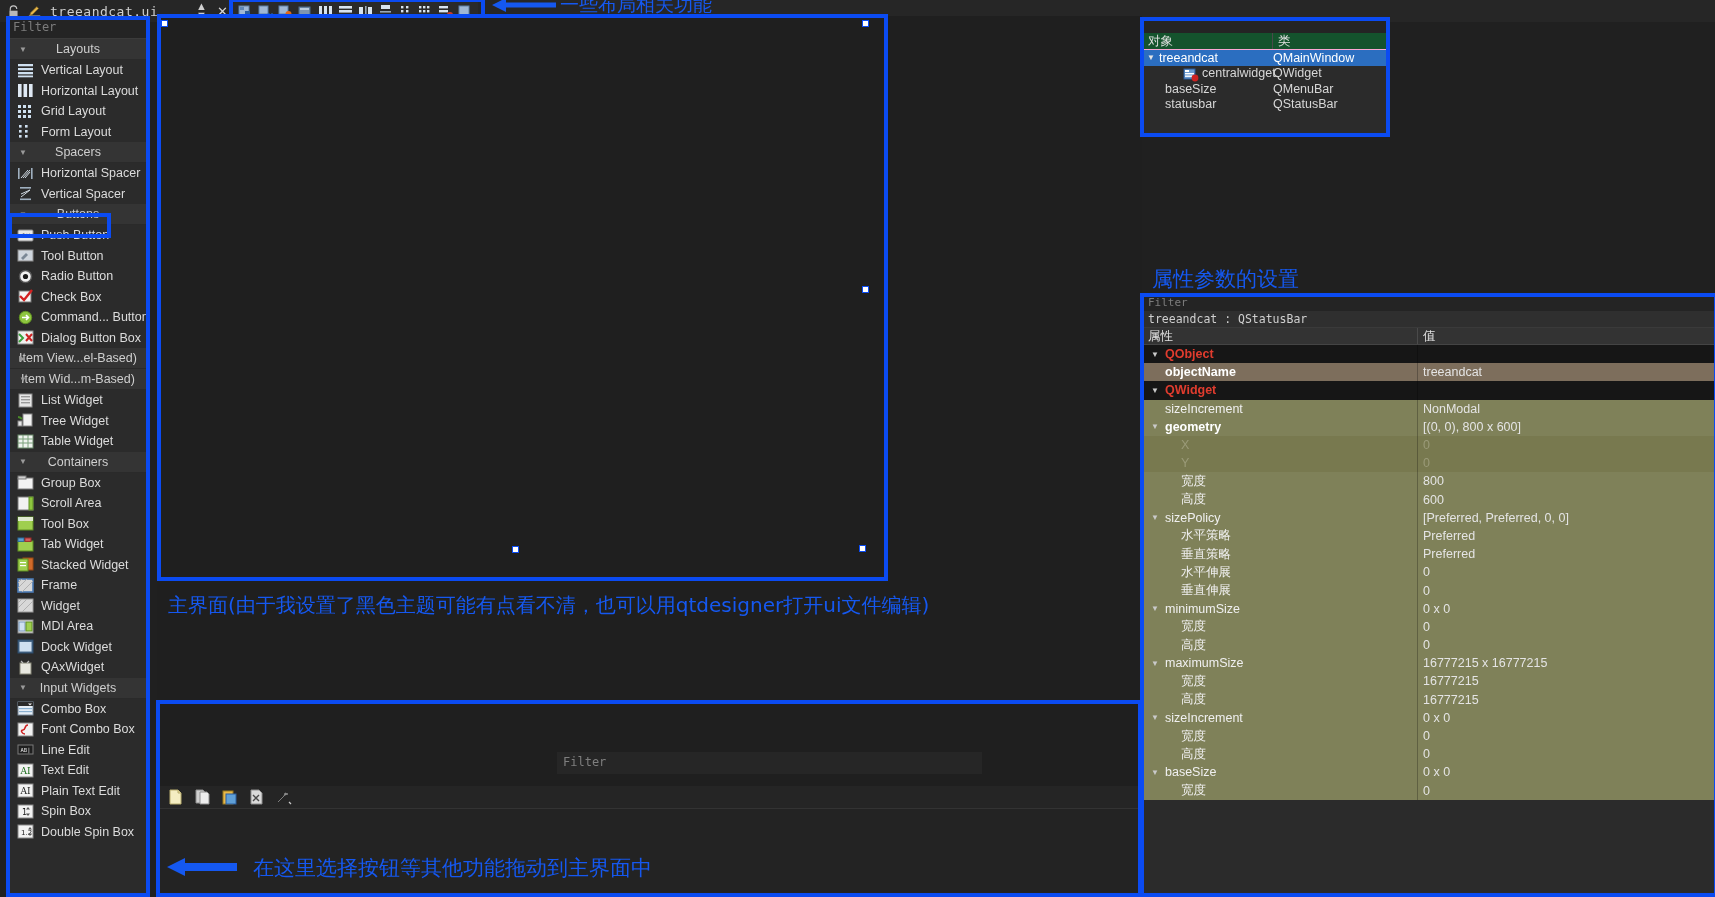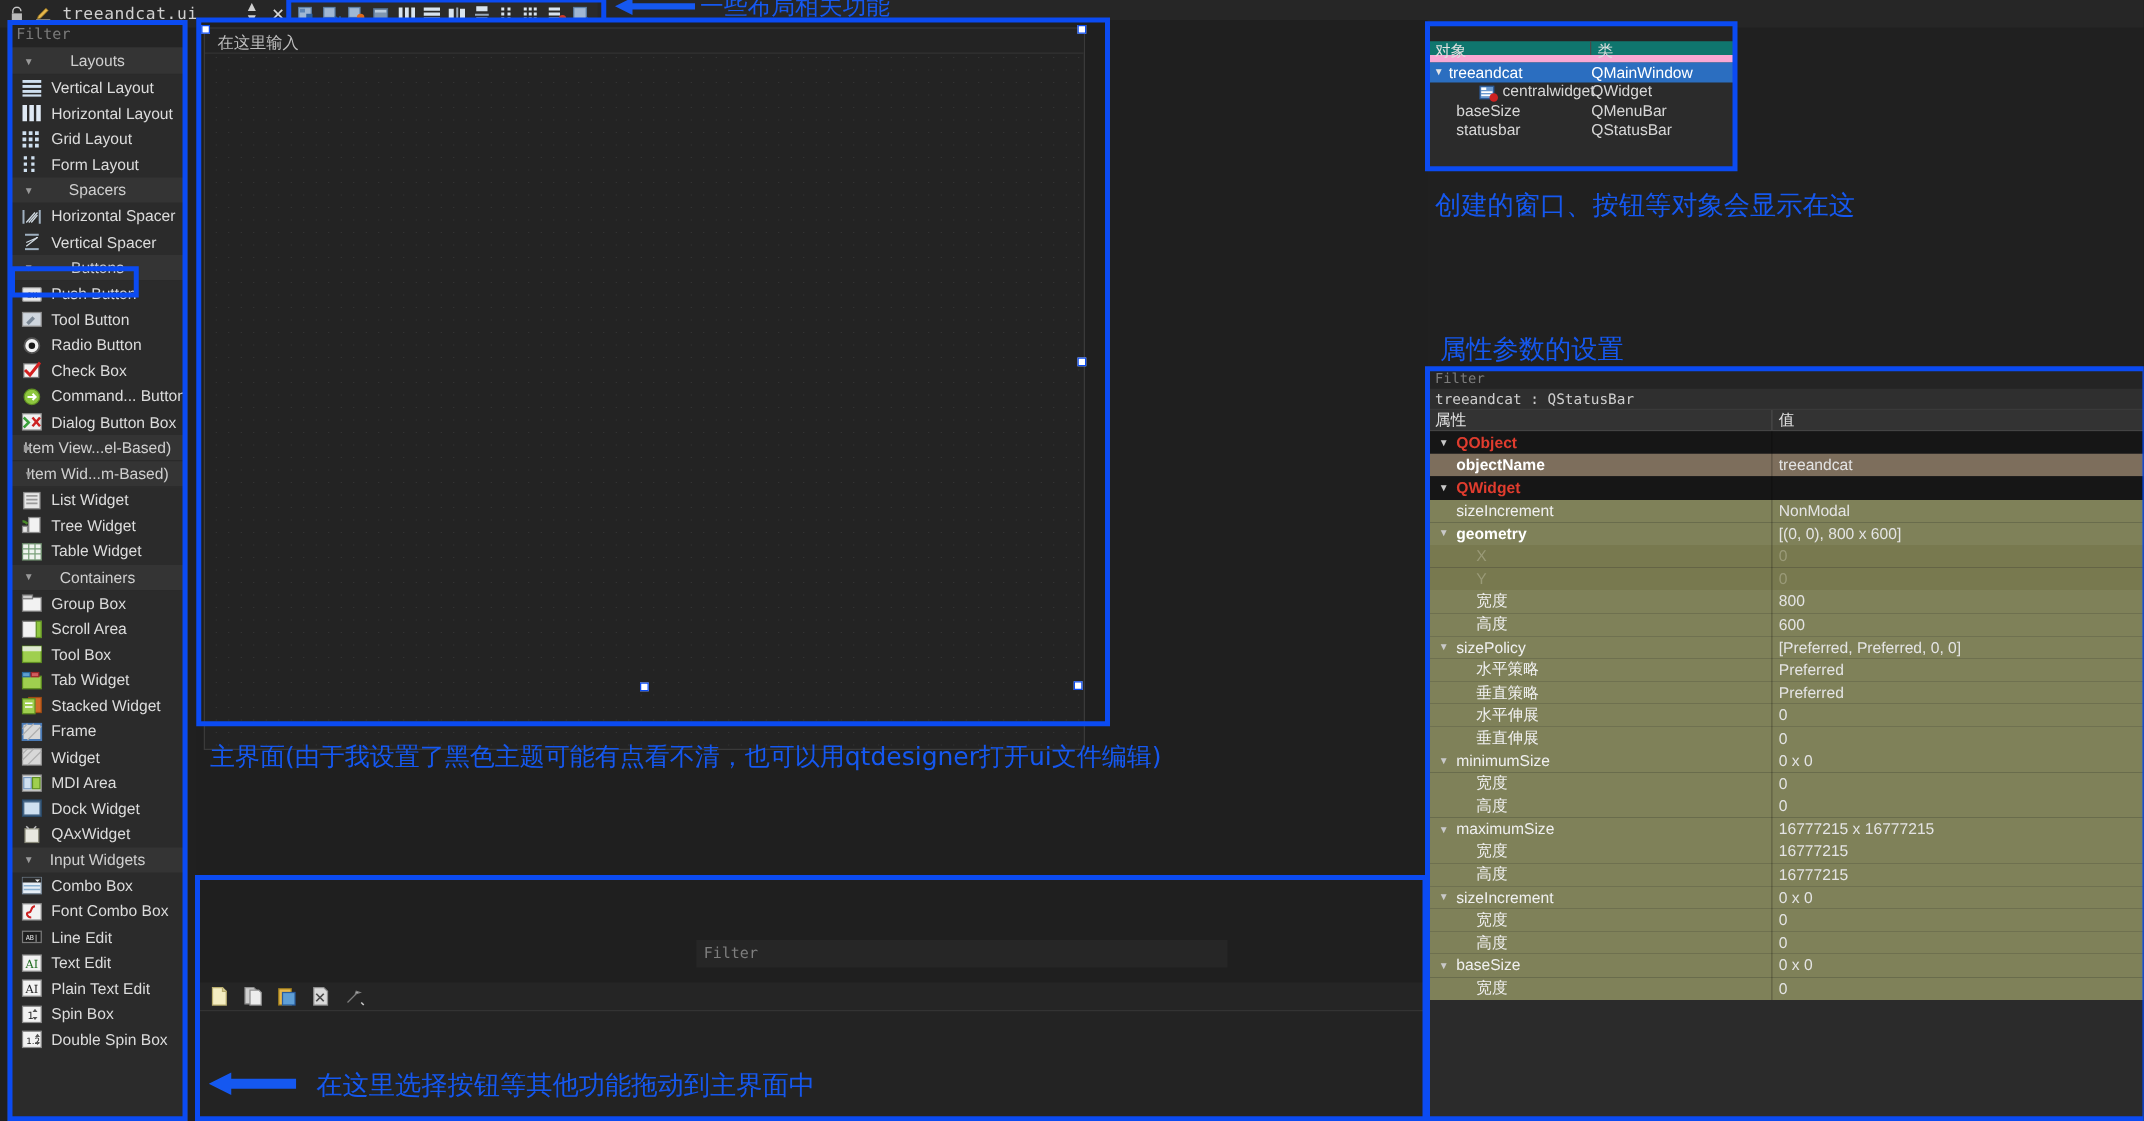--- a/index.html
+++ b/index.html
@@ -69,21 +69,21 @@
                font-size:12px; padding:3px 0 0 6px;}
   #ap-head { display:flex; height:20px; background:#2a2a2a;
              border-bottom:1px solid #3a3a3a; }
   #ap-head div { color:#d6d6d6; font-size:12.5px; padding:2px 0 0 6px;
                  border-right:1px solid #3f3f3f; }
 
   
   #objinsp { position:absolute; left:1143px; top:20px; width:245px; height:114px;
              background:#2b2b2b; }
   #oi-filter { height:13px; background:#242424; }
-  #oi-head { display:flex; height:17px; background:#0f766e; border-bottom:6px solid #f9a8d4; }
+  #oi-head { display:flex; height:17px; background:#14532d; border-bottom:1px solid #f9a8d4; }
   #oi-head div { color:#e0e0e0; font-size:12.5px; padding-left:5px; }
   .oi-row { display:flex; height:15.5px; align-items:center; font-size:12.5px; color:#d7d7d7; }
   .oi-row.sel { background:#2b6ec0; color:#ffffff; }
   .oi-name { width:130px; display:flex; align-items:center; gap:4px; }
 
   
   #propedit { position:absolute; left:1143px; top:296px; width:572px; height:601px;
               background:#2b2b2b; overflow:hidden; }
   #pe-filter { height:15px; background:#242424; color:#7c7c7c;
                font-family:"DejaVu Sans Mono", monospace; font-size:11px; padding-left:5px;}
@@ -515,23 +515,20 @@
               <path d="M13 3l2 2.5h-4zM13 12l2-2.5h-4z" fill="#555"></path>
             </svg></span>
           <span>Double Spin Box</span>
         </div>
       </div>
   </div>
   <div class="blue-box" style="left:6px; top:16px; width:144px; height:881px;"></div>
   <div class="blue-box" style="left:8px; top:213px; width:103px; height:25px;"></div>
 
   <div id="formarea">
-    <div id="form">
-      <div id="form-menubar">在这里输入</div>
-    </div>
 
     <div class="handle" style="left:4px;  top:4px;"></div>
     <div class="handle" style="left:705px;top:4px;"></div>
     <div class="handle" style="left:705px;top:270px;"></div>
     <div class="handle" style="left:355px;top:530px;"></div>
     <div class="handle" style="left:702px;top:529px;"></div>
   </div>
   <div class="blue-box" style="left:157px; top:14px; width:731px; height:567px;"></div>
   <div class="anno" style="left:168px; top:592px; font-size:20px;">主界面(由于我设置了黑色主题可能有点看不清，也可以用qtdesigner打开ui文件编辑)</div>
 
@@ -604,21 +601,20 @@
         </div>
         <div class="oi-row">
           <div class="oi-name" style="padding-left: 22px;">
             <span>statusbar</span>
           </div>
           <div>QStatusBar</div>
         </div>
       </div>
   </div>
   <div class="blue-box" style="left:1140px; top:17px; width:250px; height:120px;"></div>
-  <div class="anno" style="left:1148px; top:150px; font-size:21px;">创建的窗口、按钮等对象会显示在这</div>
 
   <div class="anno" style="left:1152px; top:265px; font-size:21px;">属性参数的设置</div>
   <div id="propedit">
     <div id="pe-filter">Filter</div>
     <div id="pe-obj">treeandcat : QStatusBar</div>
     <div id="pe-head">
       <div class="c1">属性</div>
       <div class="c2">值</div>
     </div>
     <div id="pe-rows">

